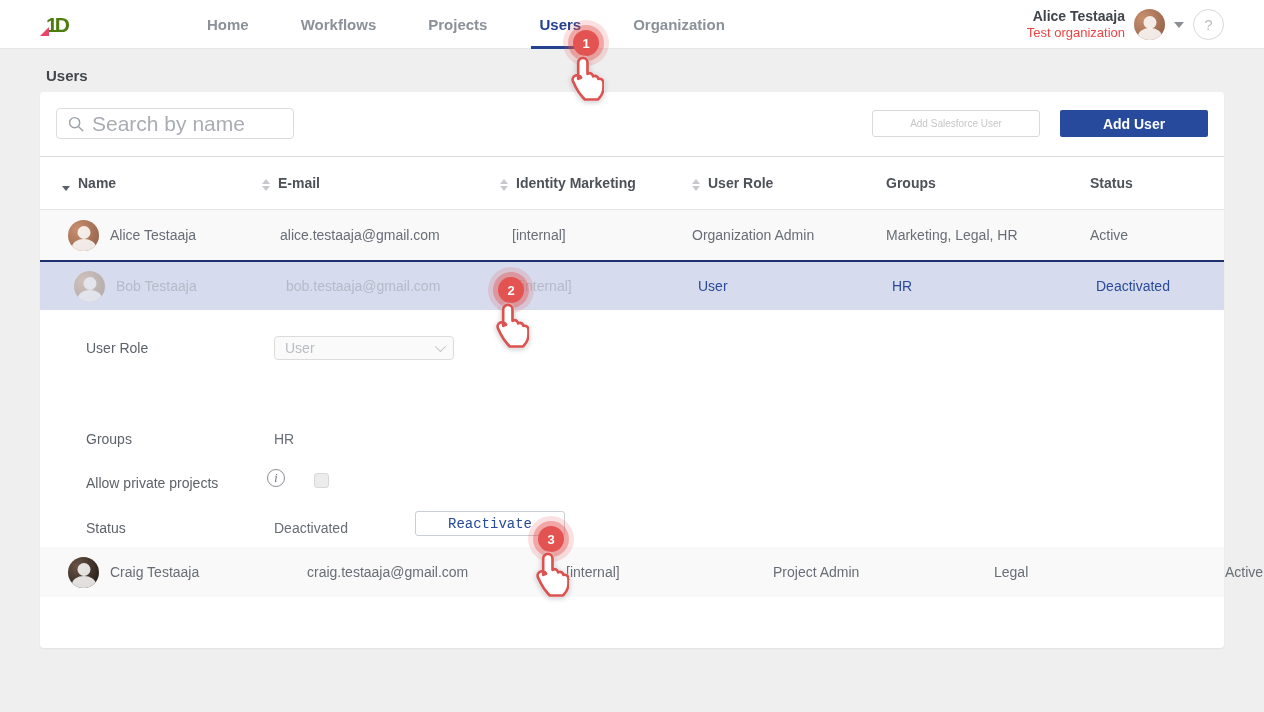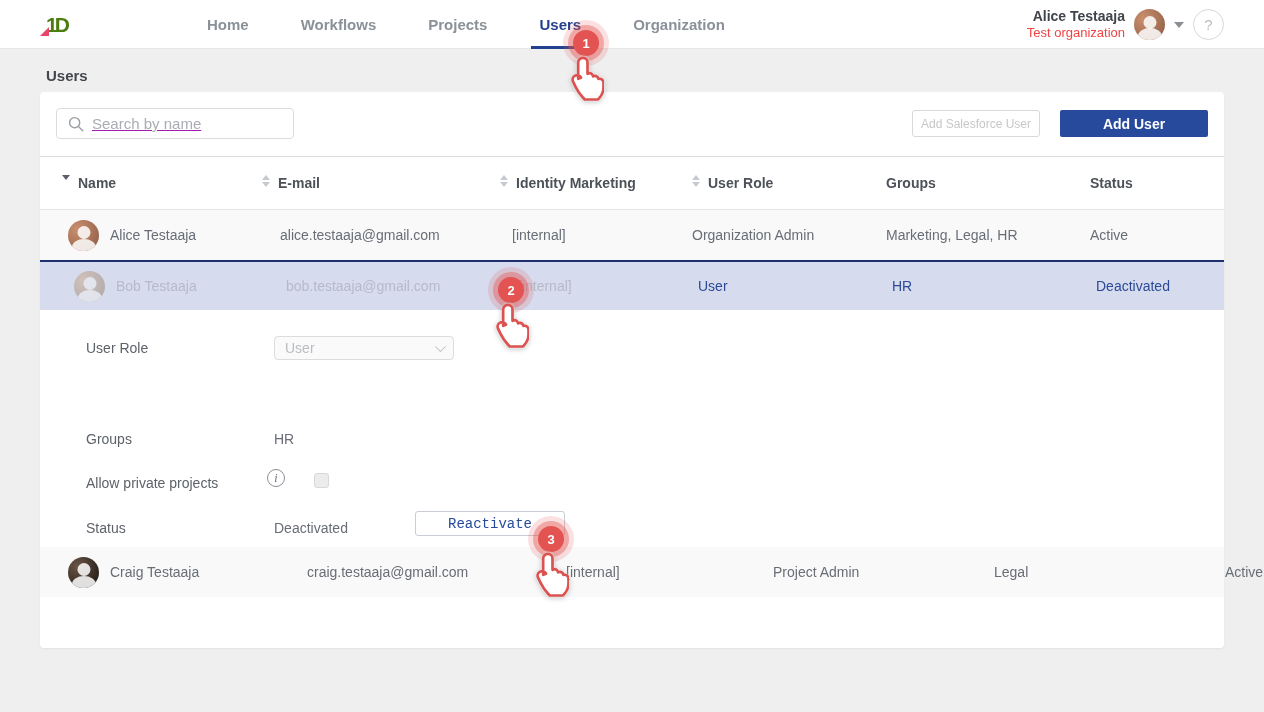--- a/index.html
+++ b/index.html
@@ -34,29 +34,29 @@
   .caret-down { width:0; height:0; border-left:5px solid transparent; border-right:5px solid transparent; border-top:6px solid #8a8f96; cursor:pointer; }
   .help-btn { width:31px; height:31px; border-radius:50%; border:1px solid #d8d8d8; background:#fff; color:#b9bdc3; font-size:15px; display:flex; align-items:center; justify-content:center; cursor:pointer; }
 
   
   .page-title { position:absolute; left:46px; top:67px; font-size:15px; font-weight:700; color:#43474d; }
   .card { position:absolute; left:40px; top:92px; width:1184px; height:556px; background:#fff; border-radius:4px; box-shadow:0 1px 2px rgba(0,0,0,.05); }
 
   
   .search-box { position:absolute; left:16px; top:16px; width:238px; height:31px; border:1px solid #dcdcdc; border-radius:4px; background:#fff; display:flex; align-items:center; }
   .search-box svg { margin:0 7px 0 10px; flex:0 0 auto; }
-  .search-input { border:none; outline:none; flex:1; font-size:15px; color:#a21caf; font-family:"Liberation Sans",sans-serif; background:transparent; min-width:0;text-decoration:underline; }
+  .search-input { border:none; outline:none; flex:1; font-size:21px; color:#4d7c0f; font-family:"Liberation Sans",sans-serif; background:transparent; min-width:0; }
   .search-input::placeholder { color:#a9adb3; }
-  .btn-disabled { position:absolute; right:184px; top:18px; width:128px; height:27px; border:1px solid #d9d9d9; border-radius:3px; background:#fff; color:#c7c7c7; font-size:12px; font-family:"Liberation Sans",sans-serif; cursor:default; }
+  .btn-disabled { position:absolute; right:184px; top:18px; width:168px; height:27px; border:1px solid #d9d9d9; border-radius:3px; background:#fff; color:#c7c7c7; font-size:10px; font-family:"Liberation Sans",sans-serif; cursor:default; }
   .btn-primary { position:absolute; right:16px; top:18px; width:148px; height:27px; border:none; border-radius:2px; background:#274a9c; color:#fff; font-size:14px; font-weight:700; font-family:"Liberation Sans",sans-serif; cursor:pointer; }
 
   
   .tgrid { display:grid; grid-template-columns:200px 238px 192px 194px 204px 1fr; align-items:center; padding-left:22px; }
   .thead { position:absolute; left:0; top:64px; width:100%; height:54px; border-top:1px solid #dcdcdc; border-bottom:1px solid #e5e5e5; background:#fff; }
-  .th { display:flex; align-items:flex-start; font-size:14px; font-weight:700; color:#4d5158; }
+  .th { display:flex; align-items:flex-end; font-size:14px; font-weight:700; color:#4d5158; }
   .sort { display:inline-flex; flex-direction:column; gap:2px; margin-right:8px; cursor:pointer; }
   .tri-up { width:0; height:0; border-left:4px solid transparent; border-right:4px solid transparent; border-bottom:5px solid #c6c9ce; }
   .tri-dn { width:0; height:0; border-left:4px solid transparent; border-right:4px solid transparent; border-top:5px solid #c6c9ce; }
   .tri-dn.dark { border-top-color:#5b6068; margin-right:8px; }
 
   .trow { position:absolute; left:0; width:100%; height:50px; font-size:14px; cursor:pointer; }
   .row-alice { top:118px; background:#f9f9f9; }
   .row-bob   { top:168px; background:#d6dcee; border-top:2px solid #1e2f6d; height:50px;padding-left:28px; }
   .row-craig { top:455px; background:#f9f9f9;gap:27px; }
   .cell { display:flex; align-items:center; color:#686d76; }

